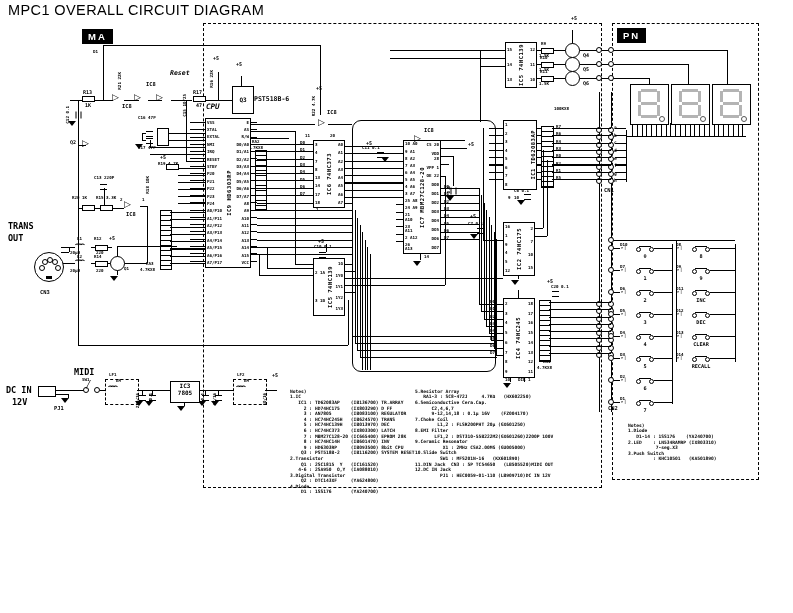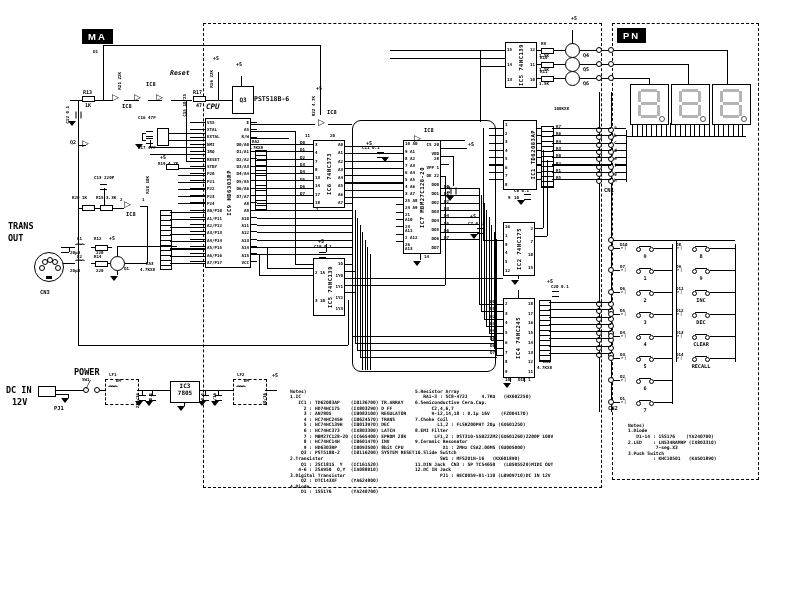--- a/index.html
+++ b/index.html
@@ -52,20 +52,21 @@
   .kbar{position:absolute;left:3px;top:0;width:12px;height:2px;border-bottom:1.5px solid #000}
   .klab{position:absolute;left:12px;top:11px;width:26px;text-align:center;font:700 5.2px "DejaVu Sans Mono",monospace}
   .cn1col{position:absolute;display:flex;flex-direction:column;justify-content:space-between;font:700 4.5px "DejaVu Sans Mono",monospace;z-index:3}
   .notes{position:absolute;font:700 4.6px "DejaVu Sans Mono",monospace;line-height:5.6px;white-space:pre;z-index:4}
   .notes span{display:block}
 </style>
 </head>
 <body>
 
 <div id="canvas">
+  <div class="title">MPC1 OVERALL CIRCUIT DIAGRAM</div>
 
   <div class="dashbox" style="left:203px;top:23px;width:397px;height:463px"></div>
   <div class="dashbox" style="left:612px;top:23px;width:145px;height:455px"></div>
   <div class="loop" style="left:352px;top:120px;width:142px;height:250px"></div>
 
   <div class="chip" style="left:82px;top:29px">MA</div>
   <div class="chip" style="left:617px;top:28px">PN</div>
 
   <div>
       <div class="hw" style="left: 70px; top: 100px; width: 13px;"></div>
@@ -896,21 +897,21 @@
           <i class="kbar"></i>
           <i class="kc r"></i>
         </span>
       <span class="klab">RECALL</span>
     </div>
     </div>
 
   <span class="ann s8" style="left:8px;top:222px">TRANS</span>
   <span class="ann s8" style="left:8px;top:234px">OUT</span>
   <span class="ann s5" style="left:40px;top:290px">CN3</span>
-  <span class="ann s8" style="left:74px;top:368px">POWER</span>
+  <span class="ann s8" style="left:74px;top:368px">MIDI</span>
   <span class="ann s8" style="left:6px;top:386px">DC IN</span>
   <span class="ann s8" style="left:12px;top:398px">12V</span>
   <span class="ann s5" style="left:54px;top:406px">PJ1</span>
 
   <div class="notes" style="left:290px;top:372px">
     
   <span>Notes)</span><span>1.IC</span><span>   IC1 : TD62083AP    (IB136700) TR.ARRAY</span><span>     2 : HD74HC175    (IX803290) D FF</span><span>     3 : AN7805       (IB083100) REGULATOR</span><span>     4 : HC74HC245H   (IB624570) TRANS</span><span>     5 : HC74HC139H   (IB013970) DEC</span><span>     6 : HC74HC373    (IX803300) LATCH</span><span>     7 : MBM27C128-20 (IC665400) EPROM 28K</span><span>     8 : HC74HC14H    (IB601470) INV</span><span>     9 : HD6303RP     (IB093500) 8bit CPU</span><span>    Q3 : PST518B-2    (IB116200) SYSTEM RESET</span><span>2.Transistor</span><span>    Q1 : 2SC1815  Y   (IC161520)</span><span>   4-6 : 2SA950  O,Y  (IA088010)</span><span>3.Digital Transistor</span><span>    Q2 : DTC143XF     (YA624800)</span><span>4.Diode</span><span>    D1 : 1SS176       (YA240700)</span></div>
   <div class="notes" style="left:415px;top:372px">
     
   <span>5.Resistor Array</span><span>   RA1-3 : SC8-472J     4.7KΩ   (HX602250)</span><span>6.Semiconductive Cera.Cap.</span><span>      C2,4,6,7</span><span>      9-12,14,18 : 0.1μ 16V    (FZ004170)</span><span>7.Choke Coil</span><span>        L1,2 : FLSR200PHT 20μ (GX601250)</span><span>8.EMI Filter</span><span>       LF1,2 : DST310-55B222M2(GX601260)2200P 100V</span><span>9.Ceramic Resonator</span><span>          X1 : 2MHz CSA2.00MG (GU005000)</span><span>10.Slide Switch</span><span>         SW1 : MFS201N-16   (KX601890)</span><span>11.DIN Jack  CN3 : 5P TC54650   (LB505520)MIDI OUT</span><span>12.DC IN Jack</span><span>         PJ1 : HEC0059-01-110 (LB909710)DC IN 12V</span></div>

